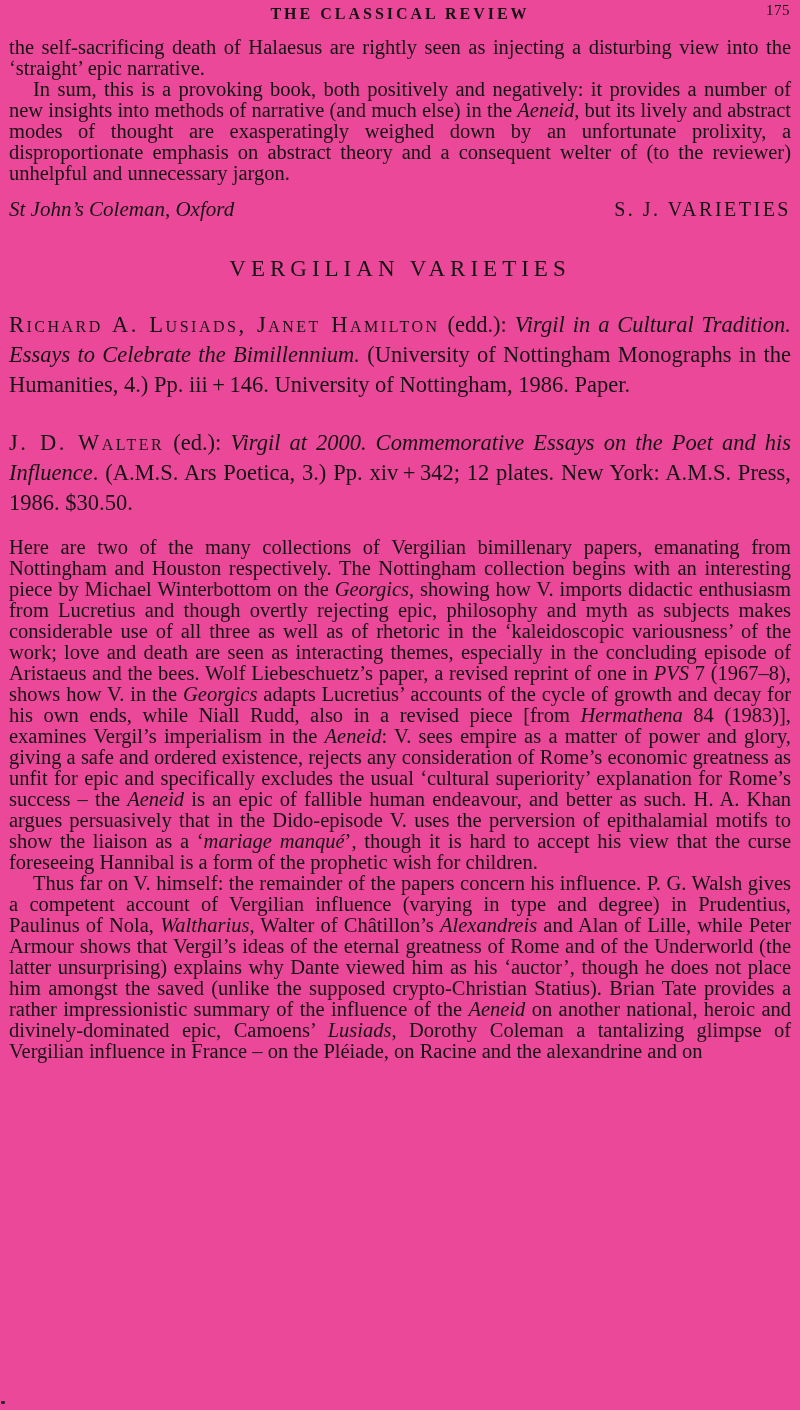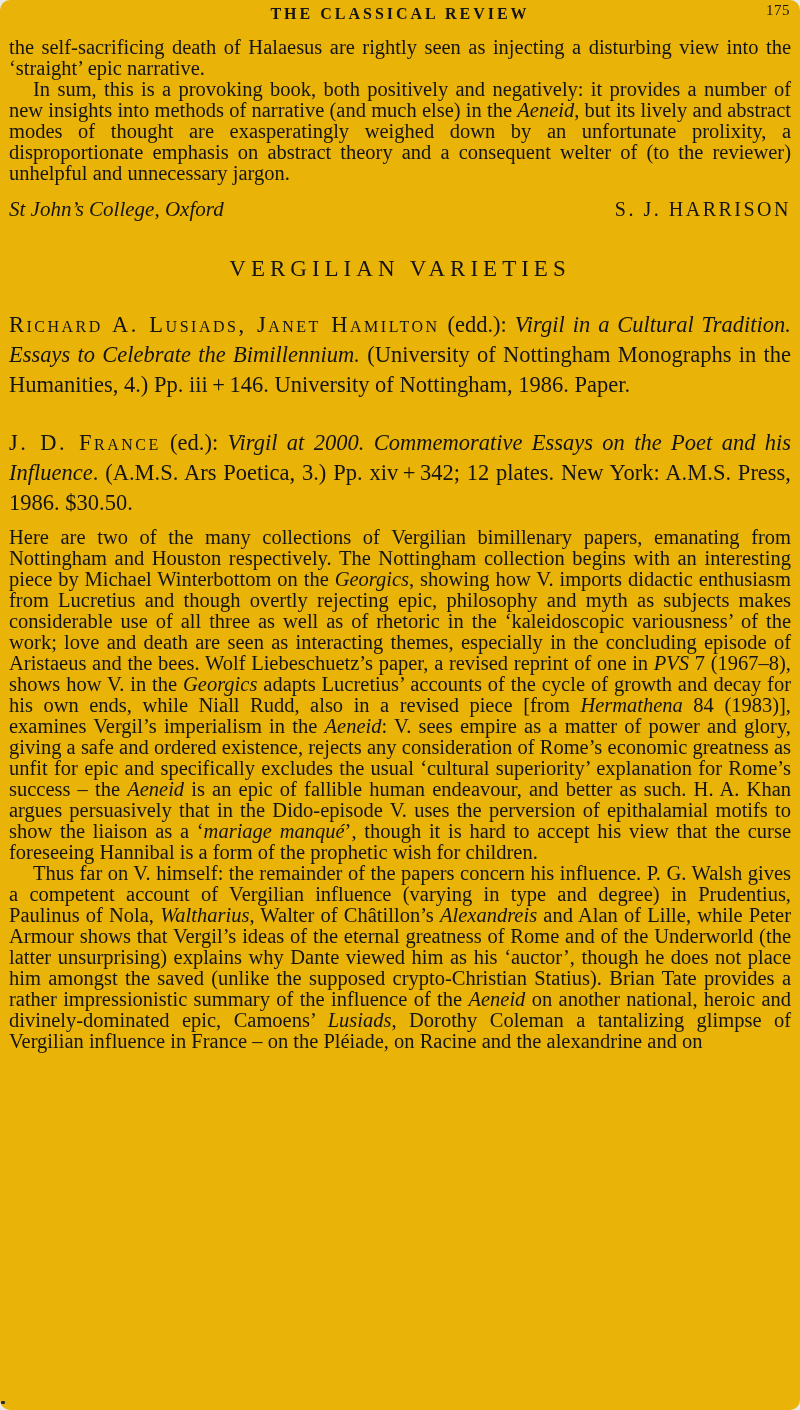--- a/index.html
+++ b/index.html
@@ -5,27 +5,26 @@
   html, body {
     margin: 0;
     padding: 0;
     background: #e9e9e9;
   }
   .page {
     position: relative;
     width: 800px;
     height: 1410px;
     margin: 0 auto;
-    background: #eab308;
+    background: #ec4899;
     color: #141414;
     font-family: "Liberation Serif", "DejaVu Serif", serif;
     box-sizing: border-box;
     padding: 4px 9px 14px 9px;
     overflow: hidden;
-    border-radius: 10px;
   }
   .running-head {
     position: relative;
     height: 24px;
   }
   .journal-title {
     display: block;
     text-align: center;
     font-weight: bold;
     font-size: 16px;
@@ -75,21 +74,21 @@
     font-family: "Liberation Serif", "DejaVu Serif", serif;
   }
   .citation {
     margin: 28px 0 0 0;
     font-size: 22.5px;
     line-height: 30px;
     text-align: justify;
     text-justify: inter-word;
   }
   .review-body {
-    margin-top: 9px;
+    margin-top: 19px;
   }
   .seg-i { font-style: italic; }
   .seg-sc { font-variant: small-caps; letter-spacing: 2.5px; }
   .scan-speck {
     position: absolute;
     left: 1px;
     bottom: 6px;
     width: 4px;
     height: 3px;
     background: #2a2a2a;
@@ -103,30 +102,30 @@
 
   <div class="running-head">
     <span class="journal-title">THE CLASSICAL REVIEW</span>
     <span class="page-number">175</span>
   </div>
 
   <div class="carryover">
     <p class="body-par"><span>the self-sacrificing death of Halaesus are rightly seen as injecting a disturbing view into the ‘straight’ epic narrative.</span></p>
     <p class="body-par indent"><span>In sum, this is a provoking book, both positively and negatively: it provides a number of new insights into methods of narrative (and much else) in the </span><span class="seg-i">Aeneid</span><span>, but its lively and abstract modes of thought are exasperatingly weighed down by an unfortunate prolixity, a disproportionate emphasis on abstract theory and a consequent welter of (to the reviewer) unhelpful and unnecessary jargon.</span></p>
     <div class="signoff">
-      <span class="affiliation">St John’s College, Oxford</span>
-      <span class="reviewer">S. J. HARRISON</span>
+      <span class="affiliation">St John’s Coleman, Oxford</span>
+      <span class="reviewer">S. J. VARIETIES</span>
     </div>
   </div>
 
   <h1 class="article-title">VERGILIAN VARIETIES</h1>
 
   <p class="citation"><span class="seg-sc">Richard A. Lusiads, Janet Hamilton</span><span> (edd.): </span><span class="seg-i">Virgil in a Cultural Tradition. Essays to Celebrate the Bimillennium.</span><span> (University of Nottingham Monographs in the Humanities, 4.) Pp. iii + 146. University of Nottingham, 1986. Paper.</span></p>
 
-  <p class="citation"><span class="seg-sc">J. D. France</span><span> (ed.): </span><span class="seg-i">Virgil at 2000. Commemorative Essays on the Poet and his Influence</span><span>. (A.M.S. Ars Poetica, 3.) Pp. xiv + 342; 12 plates. New York: A.M.S. Press, 1986. $30.50.</span></p>
+  <p class="citation"><span class="seg-sc">J. D. Walter</span><span> (ed.): </span><span class="seg-i">Virgil at 2000. Commemorative Essays on the Poet and his Influence</span><span>. (A.M.S. Ars Poetica, 3.) Pp. xiv + 342; 12 plates. New York: A.M.S. Press, 1986. $30.50.</span></p>
 
   <div class="review-body">
     <p class="body-par"><span>Here are two of the many collections of Vergilian bimillenary papers, emanating from Nottingham and Houston respectively. The Nottingham collection begins with an interesting piece by Michael Winterbottom on the </span><span class="seg-i">Georgics</span><span>, showing how V. imports didactic enthusiasm from Lucretius and though overtly rejecting epic, philosophy and myth as subjects makes considerable use of all three as well as of rhetoric in the ‘kaleidoscopic variousness’ of the work; love and death are seen as interacting themes, especially in the concluding episode of Aristaeus and the bees. Wolf Liebeschuetz’s paper, a revised reprint of one in </span><span class="seg-i">PVS</span><span> 7 (1967–8), shows how V. in the </span><span class="seg-i">Georgics</span><span> adapts Lucretius’ accounts of the cycle of growth and decay for his own ends, while Niall Rudd, also in a revised piece [from </span><span class="seg-i">Hermathena</span><span> 84 (1983)], examines Vergil’s imperialism in the </span><span class="seg-i">Aeneid</span><span>: V. sees empire as a matter of power and glory, giving a safe and ordered existence, rejects any consideration of Rome’s economic greatness as unfit for epic and specifically excludes the usual ‘cultural superiority’ explanation for Rome’s success – the </span><span class="seg-i">Aeneid</span><span> is an epic of fallible human endeavour, and better as such. H. A. Khan argues persuasively that in the Dido-episode V. uses the perversion of epithalamial motifs to show the liaison as a ‘</span><span class="seg-i">mariage manqué</span><span>’, though it is hard to accept his view that the curse foreseeing Hannibal is a form of the prophetic wish for children.</span></p>
     <p class="body-par indent"><span>Thus far on V. himself: the remainder of the papers concern his influence. P. G. Walsh gives a competent account of Vergilian influence (varying in type and degree) in Prudentius, Paulinus of Nola, </span><span class="seg-i">Waltharius</span><span>, Walter of Châtillon’s </span><span class="seg-i">Alexandreis</span><span> and Alan of Lille, while Peter Armour shows that Vergil’s ideas of the eternal greatness of Rome and of the Underworld (the latter unsurprising) explains why Dante viewed him as his ‘auctor’, though he does not place him amongst the saved (unlike the supposed crypto-Christian Statius). Brian Tate provides a rather impressionistic summary of the influence of the </span><span class="seg-i">Aeneid</span><span> on another national, heroic and divinely-dominated epic, Camoens’ </span><span class="seg-i">Lusiads</span><span>, Dorothy Coleman a tantalizing glimpse of Vergilian influence in France – on the Pléiade, on Racine and the alexandrine and on</span></p>
   </div>
 
   <div class="scan-speck"></div>
 
 </div>
 

